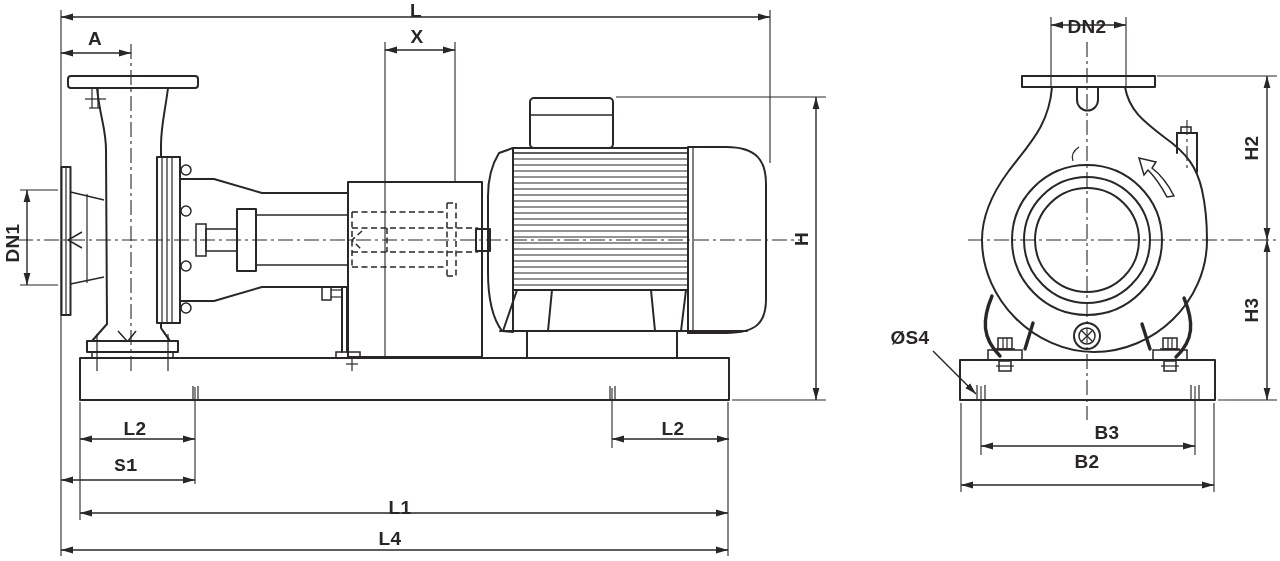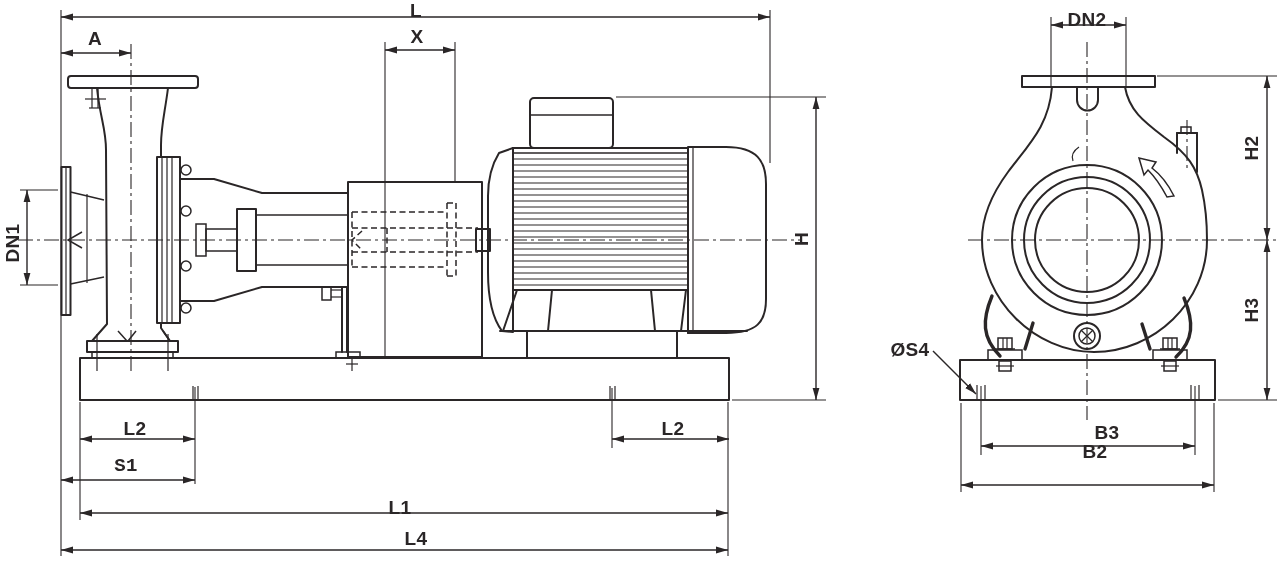--- a/index.html
+++ b/index.html
@@ -268,23 +268,23 @@
 
 <div>
   <span class="lbl" style="left:416px;top:10px;">L</span>
   <span class="lbl" style="left:95px;top:38px;">A</span>
   <span class="lbl" style="left:417px;top:36px;">X</span>
   <span class="lbl rot" style="left:12px;top:243px;">DN1</span>
   <span class="lbl rot" style="left:801px;top:239px;">H</span>
   <span class="lbl" style="left:135px;top:428px;">L2</span>
   <span class="lbl" style="left:126px;top:466px;font-family:Liberation Mono, monospace;">S1</span>
   <span class="lbl" style="left:400px;top:507px;">L1</span>
-  <span class="lbl" style="left:416px;top:538px;">L4</span>
+  <span class="lbl" style="left:390px;top:538px;">L4</span>
   <span class="lbl" style="left:673px;top:428px;">L2</span>
-  <span class="lbl" style="left:1087px;top:19px;">DN2</span>
+  <span class="lbl" style="left:1087px;top:26px;">DN2</span>
   <span class="lbl rot" style="left:1251px;top:148px;">H2</span>
   <span class="lbl rot" style="left:1251px;top:310px;">H3</span>
-  <span class="lbl" style="left:910px;top:337px;margin-top:12px;">ØS4</span>
+  <span class="lbl" style="left:910px;top:337px;">ØS4</span>
   <span class="lbl" style="left:1087px;top:432px;margin-left:20px;">B3</span>
-  <span class="lbl" style="left:1087px;top:451px;margin-left:8px;">B2</span>
+  <span class="lbl" style="left:1087px;top:461px;">B2</span>
 </div>
 
 </div>
 
 </body></html>

